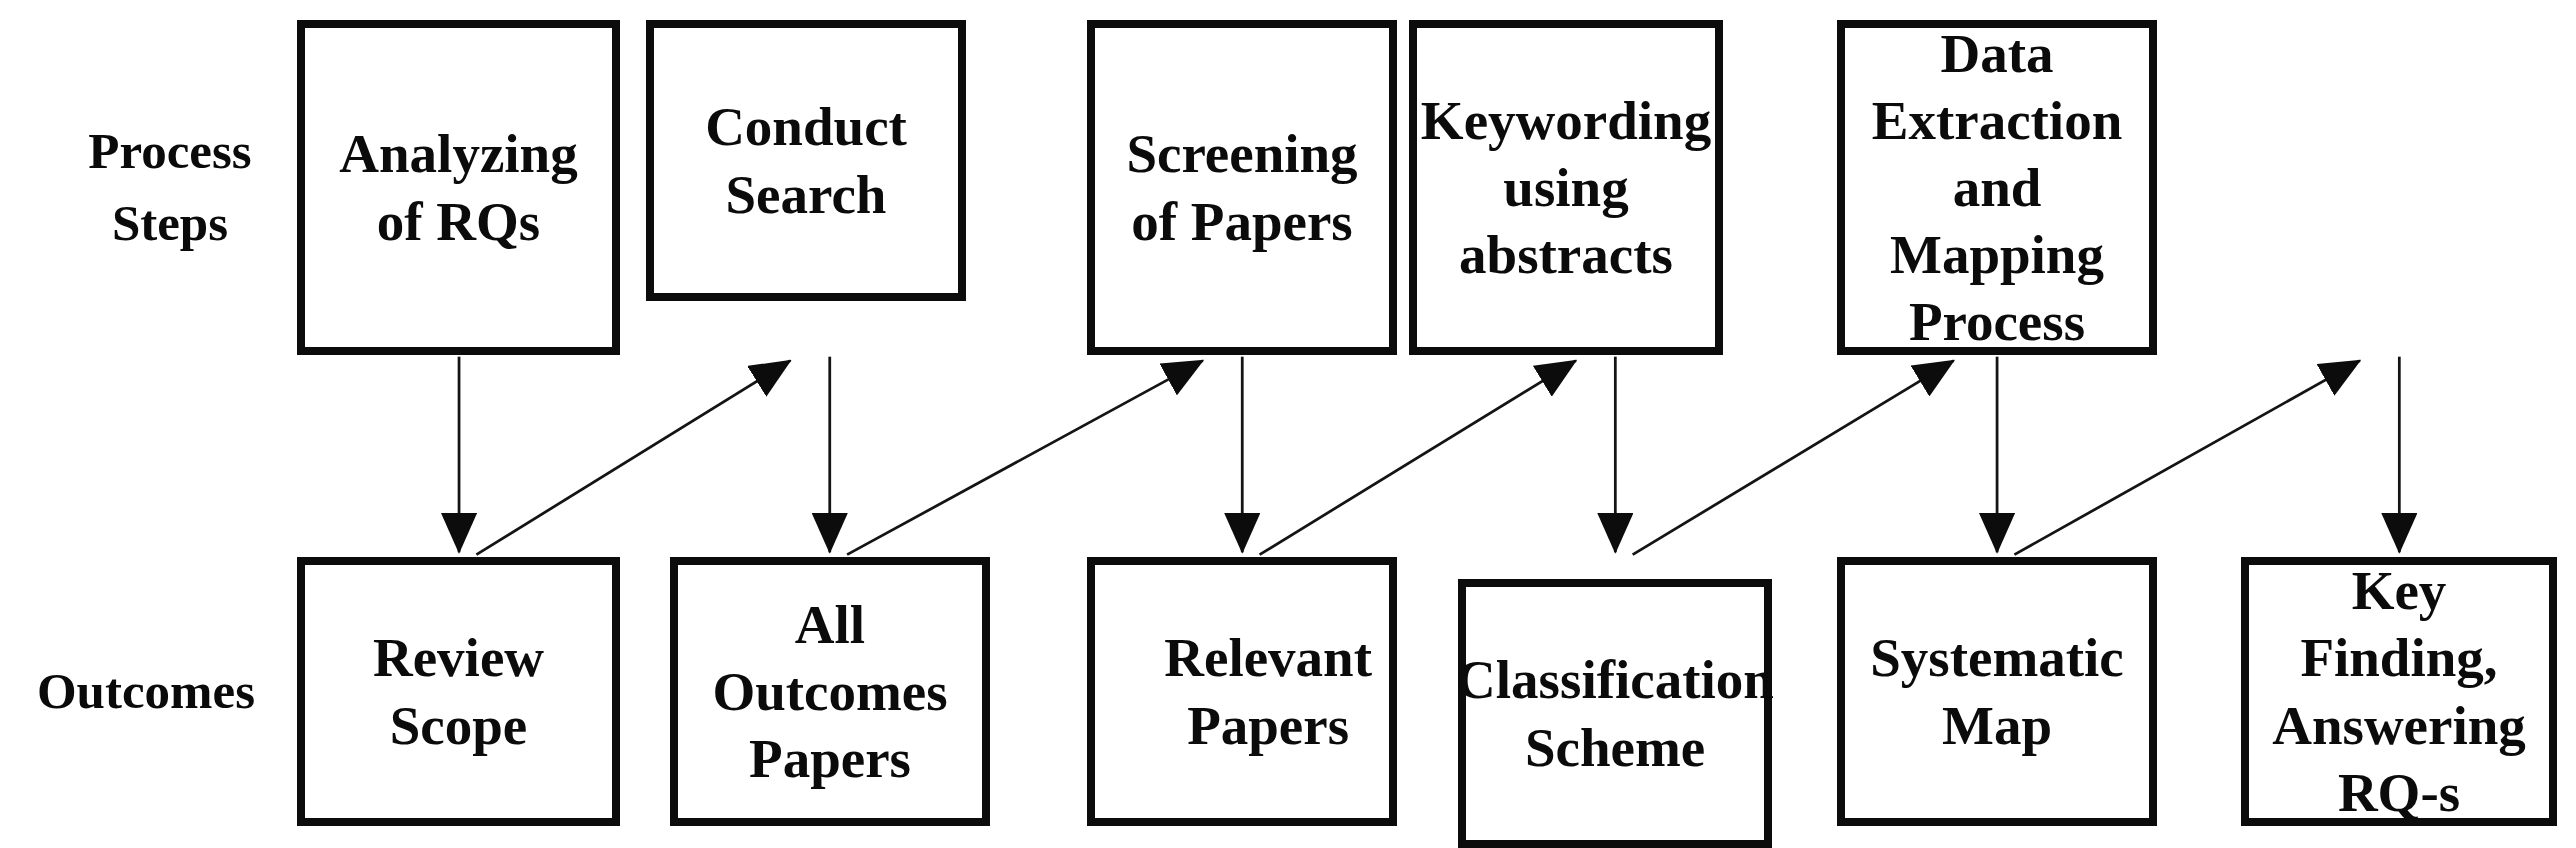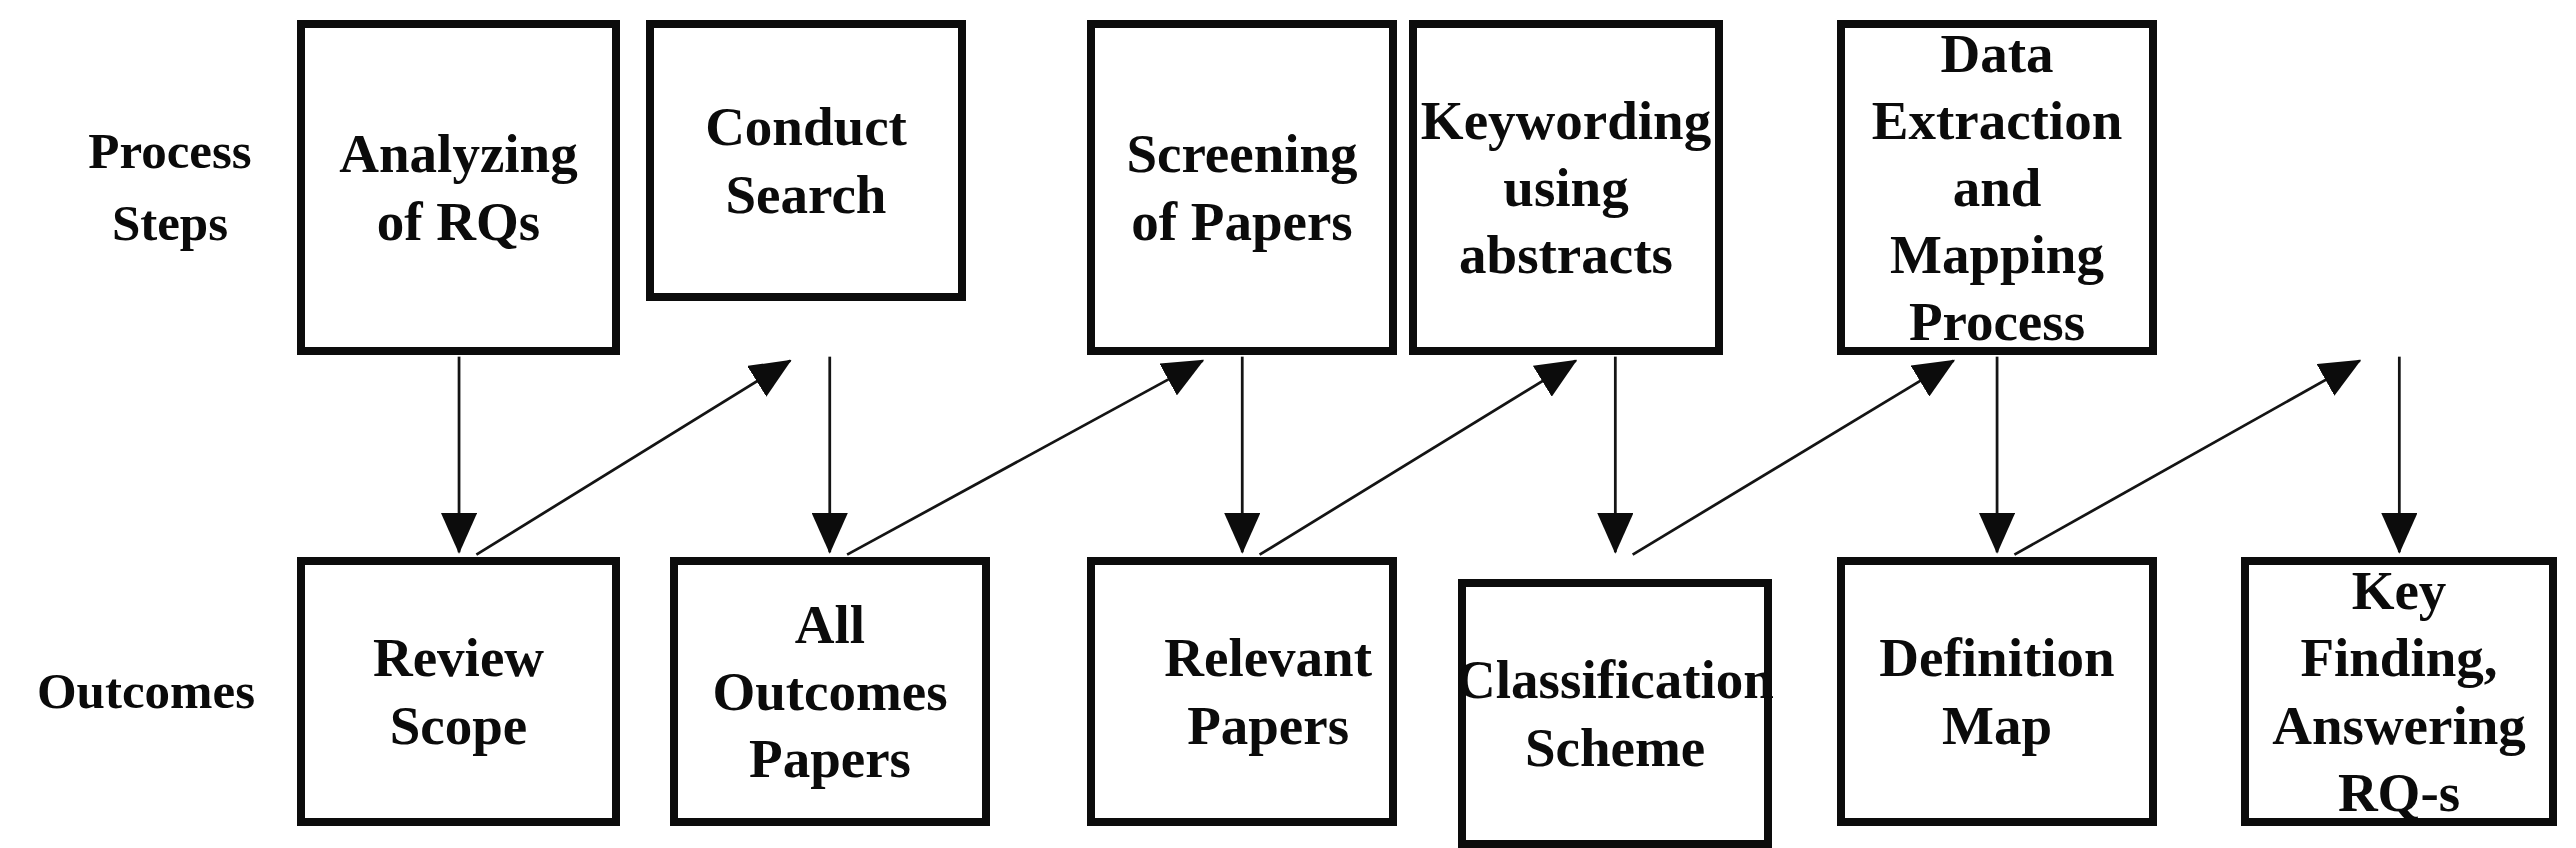--- a/index.html
+++ b/index.html
@@ -139,21 +139,21 @@
   </div>
   <div class="box b3">
     <span>Relevant
 Papers</span>
   </div>
   <div class="box b4">
     <span>Classification
 Scheme</span>
   </div>
   <div class="box b5">
-    <span>Definition
+    <span>Systematic
 Map</span>
   </div>
   <div class="box b6">
     <span>Key
 Finding,
 Answering
 RQ-s</span>
   </div>
 
 </div>

